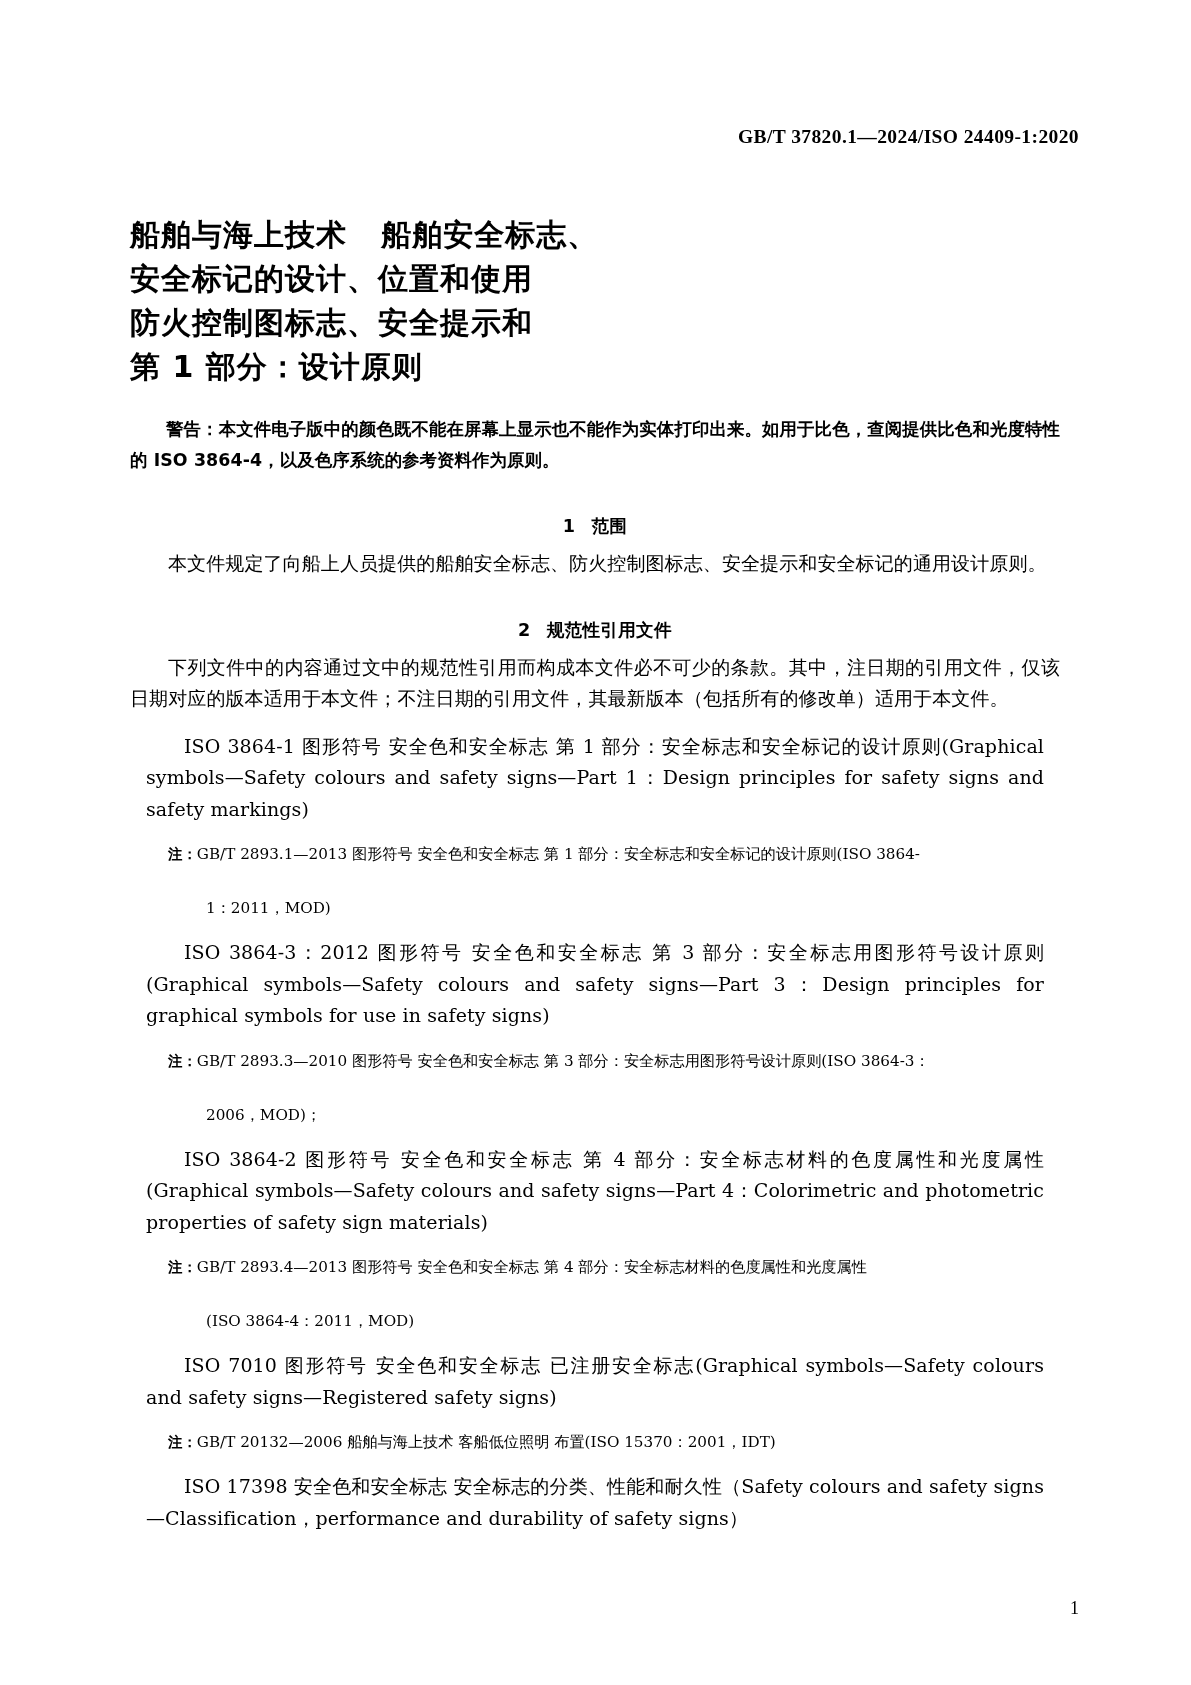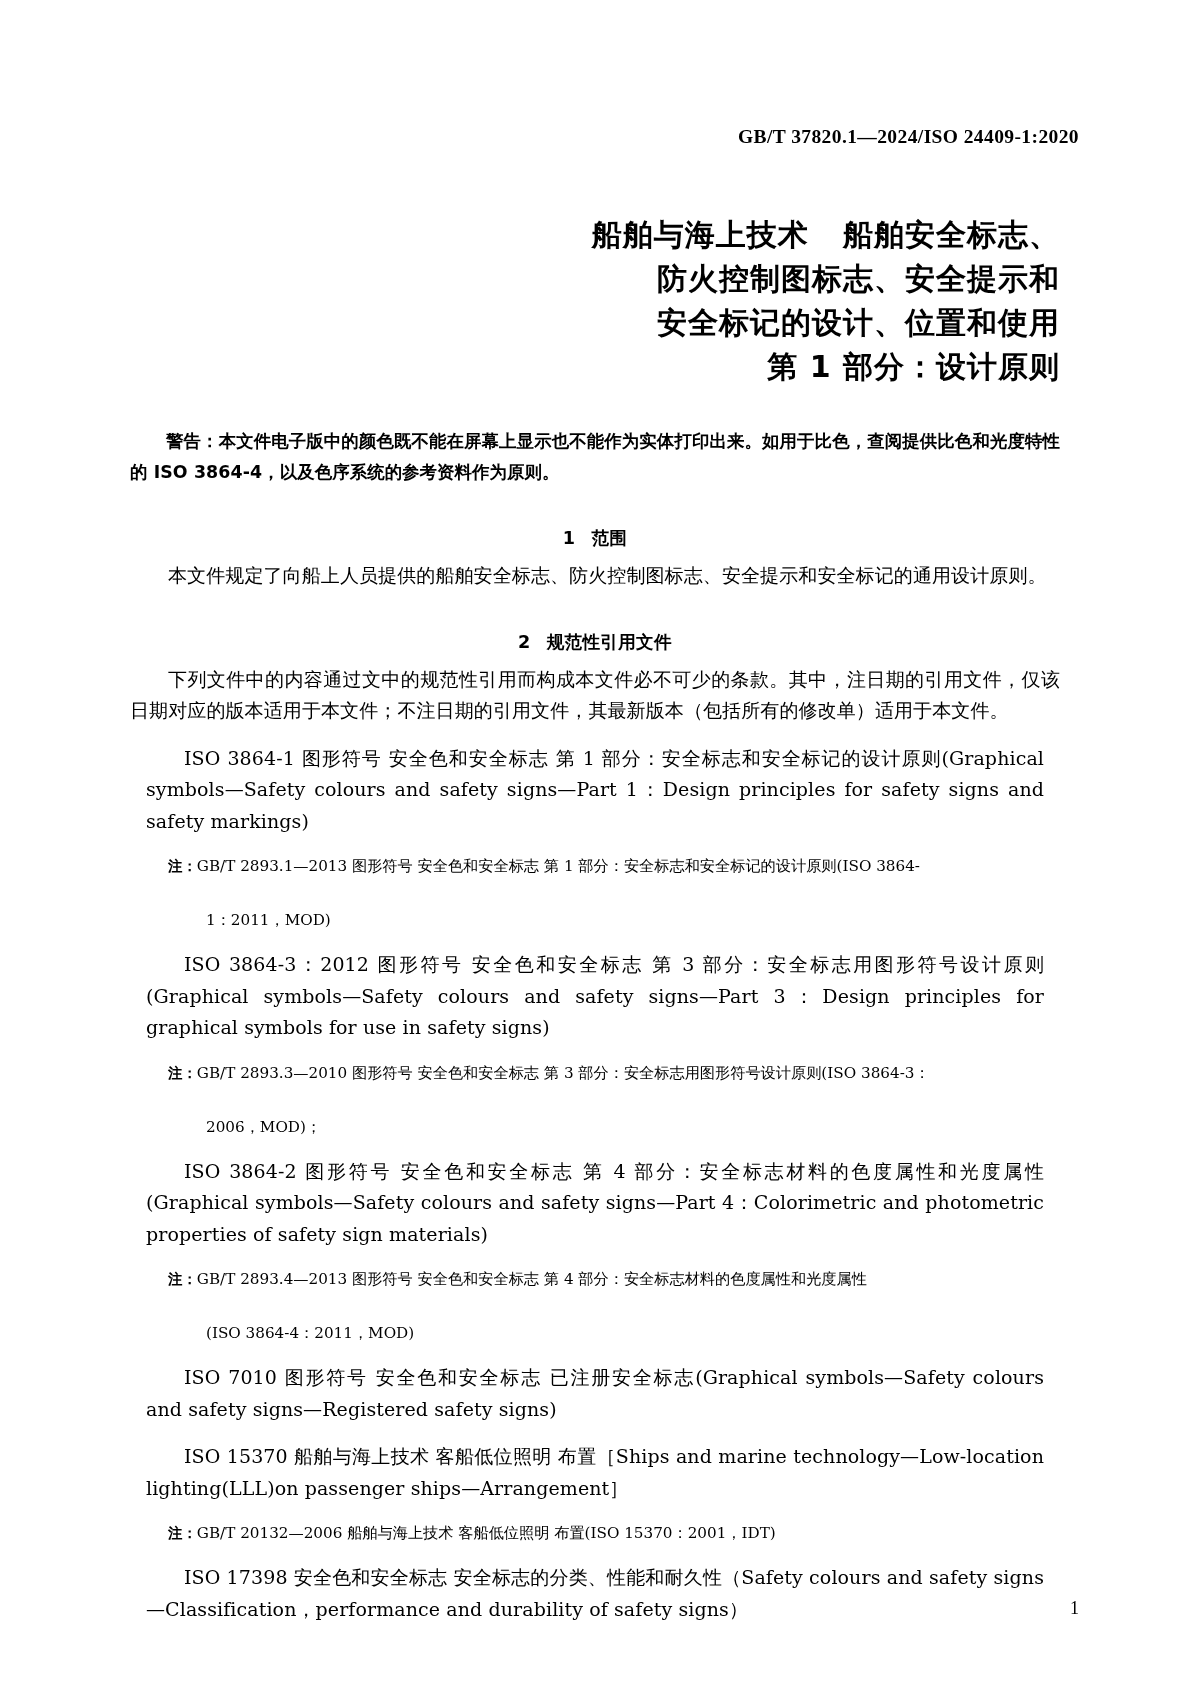--- a/index.html
+++ b/index.html
@@ -35,35 +35,35 @@
     letter-spacing: 0.4px;
     white-space: nowrap;
   }
 
   
   .title-block {
     position: absolute;
     top: 213px;
     left: 130px;
     width: 930px;
-    text-align: right;
+    text-align: left;
   }
   .title-line {
     font-family: "DejaVu Sans", "Liberation Sans", sans-serif;
     font-size: 30px;
     font-weight: bold;
     line-height: 44px;
     letter-spacing: 1px;
     white-space: pre;
   }
 
   
   .body-area {
     position: absolute;
-    top: 426px;
+    top: 414px;
     left: 130px;
     width: 930px;
   }
 
   
   .warning {
     font-family: "DejaVu Sans", "Liberation Sans", sans-serif;
     font-size: 17.4px;
     font-weight: bold;
     line-height: 31px;
@@ -135,22 +135,22 @@
 </style>
 </head>
 <body>
 
 <div class="page">
 
   <div class="doc-header">GB/T 37820.1—2024/ISO 24409-1:2020</div>
 
   <div class="title-block">
     <div class="title-line">船舶与海上技术   船舶安全标志、</div>
+    <div class="title-line">安全标记的设计、位置和使用</div>
     <div class="title-line">防火控制图标志、安全提示和</div>
-    <div class="title-line">安全标记的设计、位置和使用</div>
     <div class="title-line">第 1 部分：设计原则</div>
   </div>
 
   <div class="body-area">
 
     <div class="warning"><span class="indent"></span><span>警告：本文件电子版中的颜色既不能在屏幕上显示也不能作为实体打印出来。如用于比色，查阅提供比色和光度特性的 ISO 3864-4，以及色序系统的参考资料作为原则。</span></div>
 
     <div class="sec-head"><span class="num">1</span><span>范围</span></div>
     <p class="para">本文件规定了向船上人员提供的船舶安全标志、防火控制图标志、安全提示和安全标记的通用设计原则。</p>
 
@@ -161,21 +161,20 @@
     <p class="note"><span class="note-label">注：</span><span>GB/T 2893.1—2013   图形符号   安全色和安全标志   第 1 部分：安全标志和安全标记的设计原则(ISO 3864-</span><span class="note-cont">1：2011，MOD)</span></p>
 
     <p class="ref-entry"><span>ISO 3864-3：2012   图形符号   安全色和安全标志   第 3 部分：安全标志用图形符号设计原则</span><span>(Graphical symbols—Safety colours and safety signs—Part 3：Design principles for graphical symbols for use in safety signs)</span></p>
     <p class="note"><span class="note-label">注：</span><span>GB/T 2893.3—2010   图形符号   安全色和安全标志   第 3 部分：安全标志用图形符号设计原则(ISO 3864-3：</span><span class="note-cont">2006，MOD)；</span></p>
 
     <p class="ref-entry"><span>ISO 3864-2   图形符号   安全色和安全标志   第 4 部分：安全标志材料的色度属性和光度属性</span><span>(Graphical symbols—Safety colours and safety signs—Part 4：Colorimetric and photometric properties of safety sign materials)</span></p>
     <p class="note"><span class="note-label">注：</span><span>GB/T 2893.4—2013   图形符号   安全色和安全标志   第 4 部分：安全标志材料的色度属性和光度属性</span><span class="note-cont">(ISO 3864-4：2011，MOD)</span></p>
 
     <p class="ref-entry">ISO 7010   图形符号   安全色和安全标志   已注册安全标志(Graphical symbols—Safety colours and safety signs—Registered safety signs)</p>
 
-    <p class="ref-entry">ISO 15370   船舶与海上技术   客船低位照明   布置［Ships and marine technology—Low-location lighting(LLL)on passenger ships—Arrangement］</p>
     <p class="note"><span class="note-label">注：</span><span>GB/T 20132—2006   船舶与海上技术   客船低位照明   布置(ISO 15370：2001，IDT)</span></p>
 
     <p class="ref-entry">ISO 17398   安全色和安全标志   安全标志的分类、性能和耐久性（Safety colours and safety signs—Classification，performance and durability of safety signs）</p>
 
   </div>
 
   <div class="page-number">1</div>
 
 </div>
 

